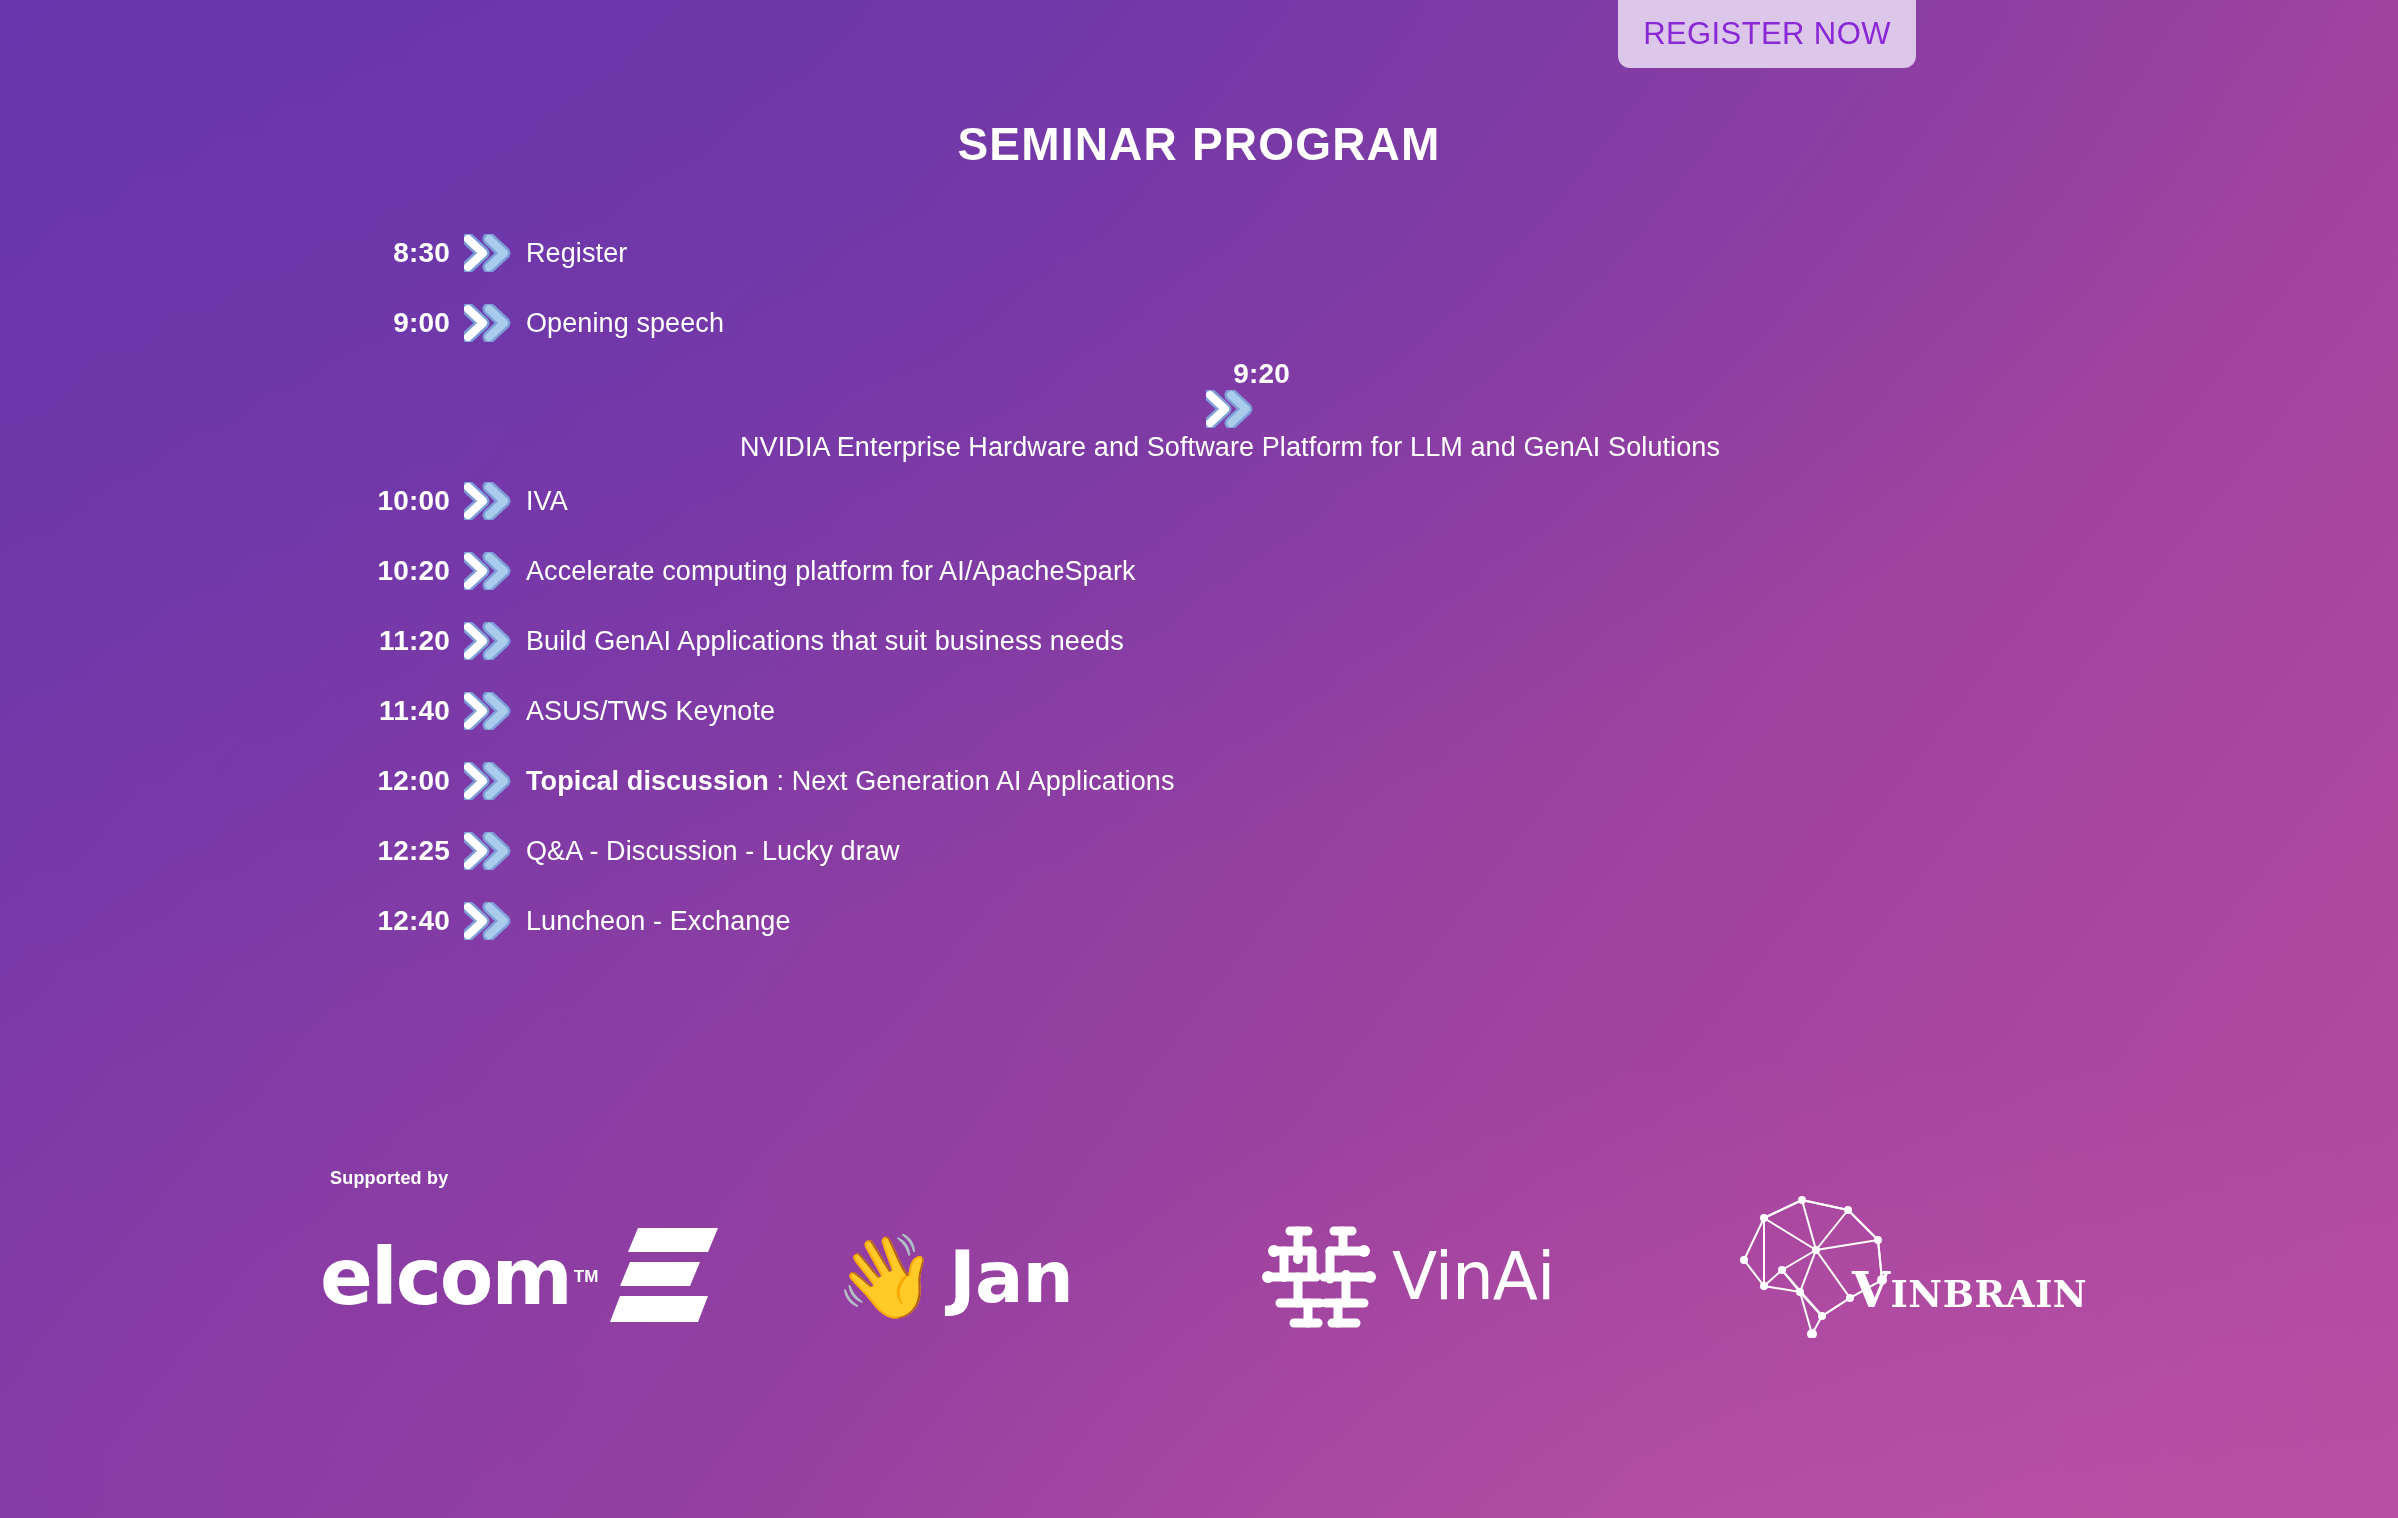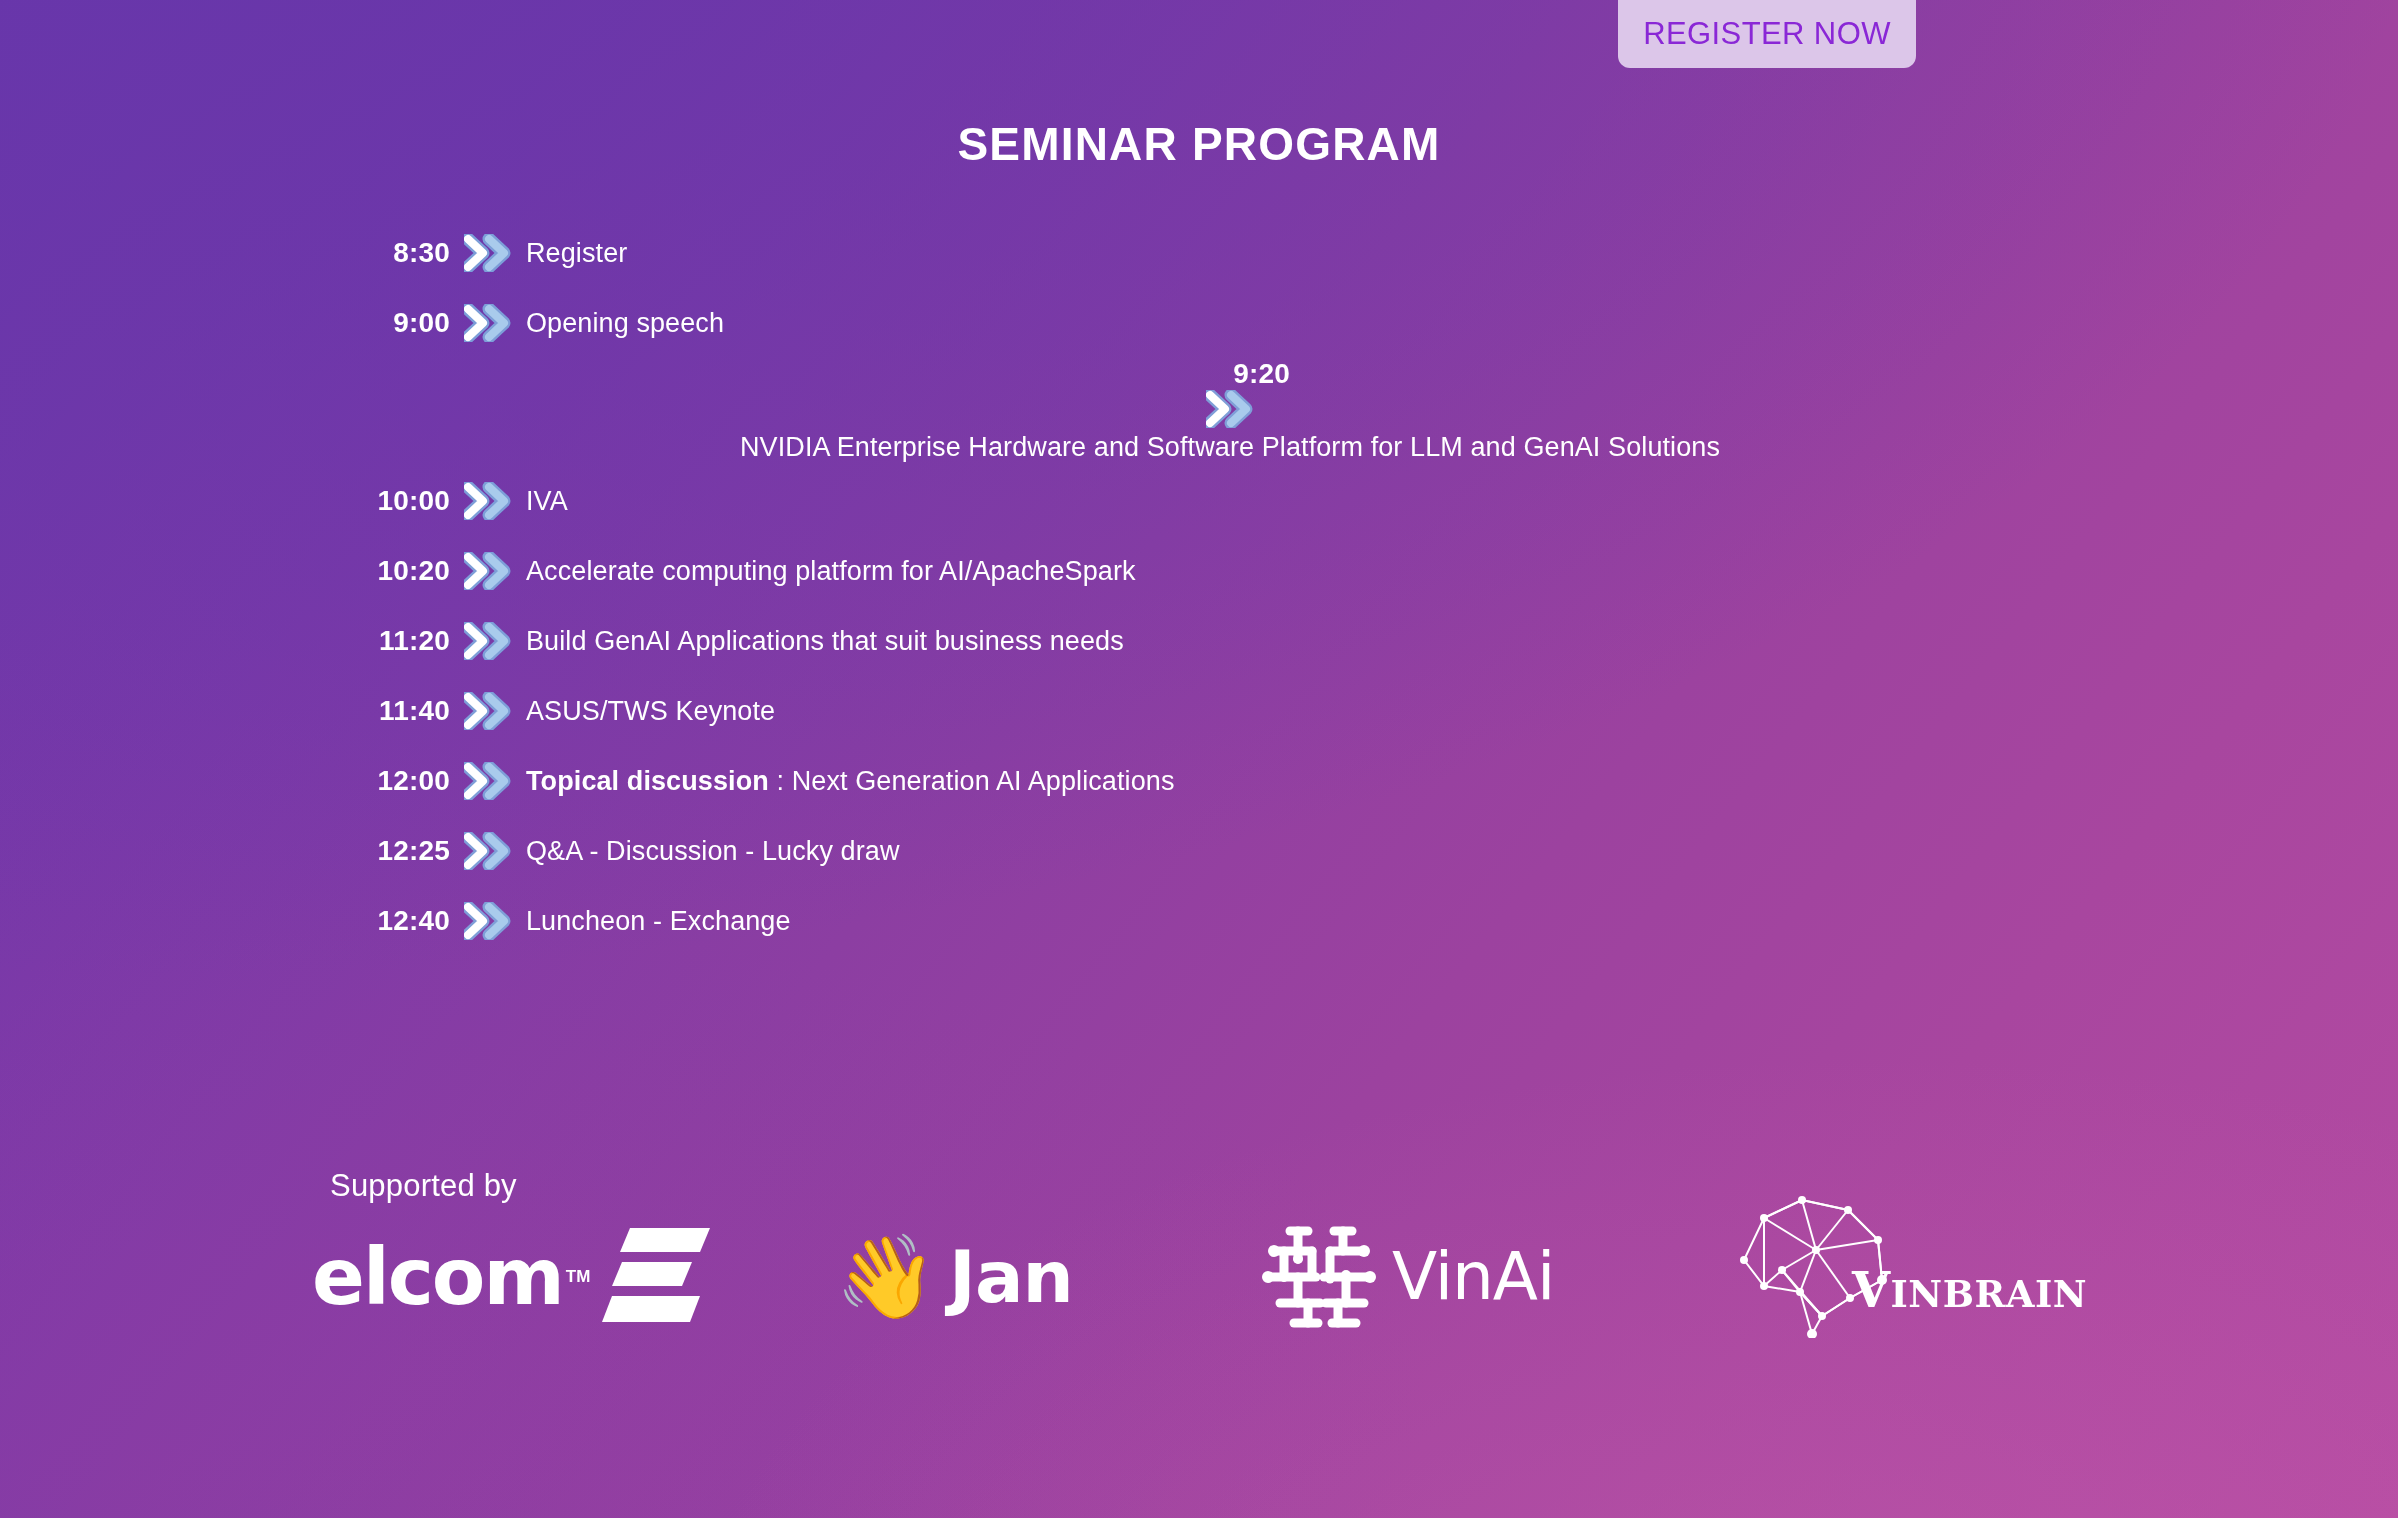--- a/index.html
+++ b/index.html
@@ -118,38 +118,38 @@
   }
   .desc .b { font-weight: 700; }
   .desc .line { display: block; }
 
   
   .supported-label {
     position: absolute;
     left: 330px;
     top: 1168px;
     color: #ffffff;
-    font-size: 31px;
-    font-weight: 400;
+    font-size: 18px;
+    font-weight: 700;
     letter-spacing: 0.2px;
   }
   .logo-strip {
     position: absolute;
     left: 300px;
     top: 1212px;
     width: 1900px;
     height: 130px;
   }
   .logo {
     position: absolute;
     display: flex;
     align-items: center;
     height: 130px;
   }
-  .logo-elcom { left: 12px; top: 0; }
+  .logo-elcom { left: 20px; top: 0; }
   .logo-jan   { left: 535px; top: 0; }
   .logo-vinai { left: 960px; top: 0; }
   .logo-vinbrain { left: 1430px; top: -14px; }
 
   
   .elcom-word {
     color: #ffffff;
     font-size: 78px;
     font-weight: 700;
     letter-spacing: -2px;

